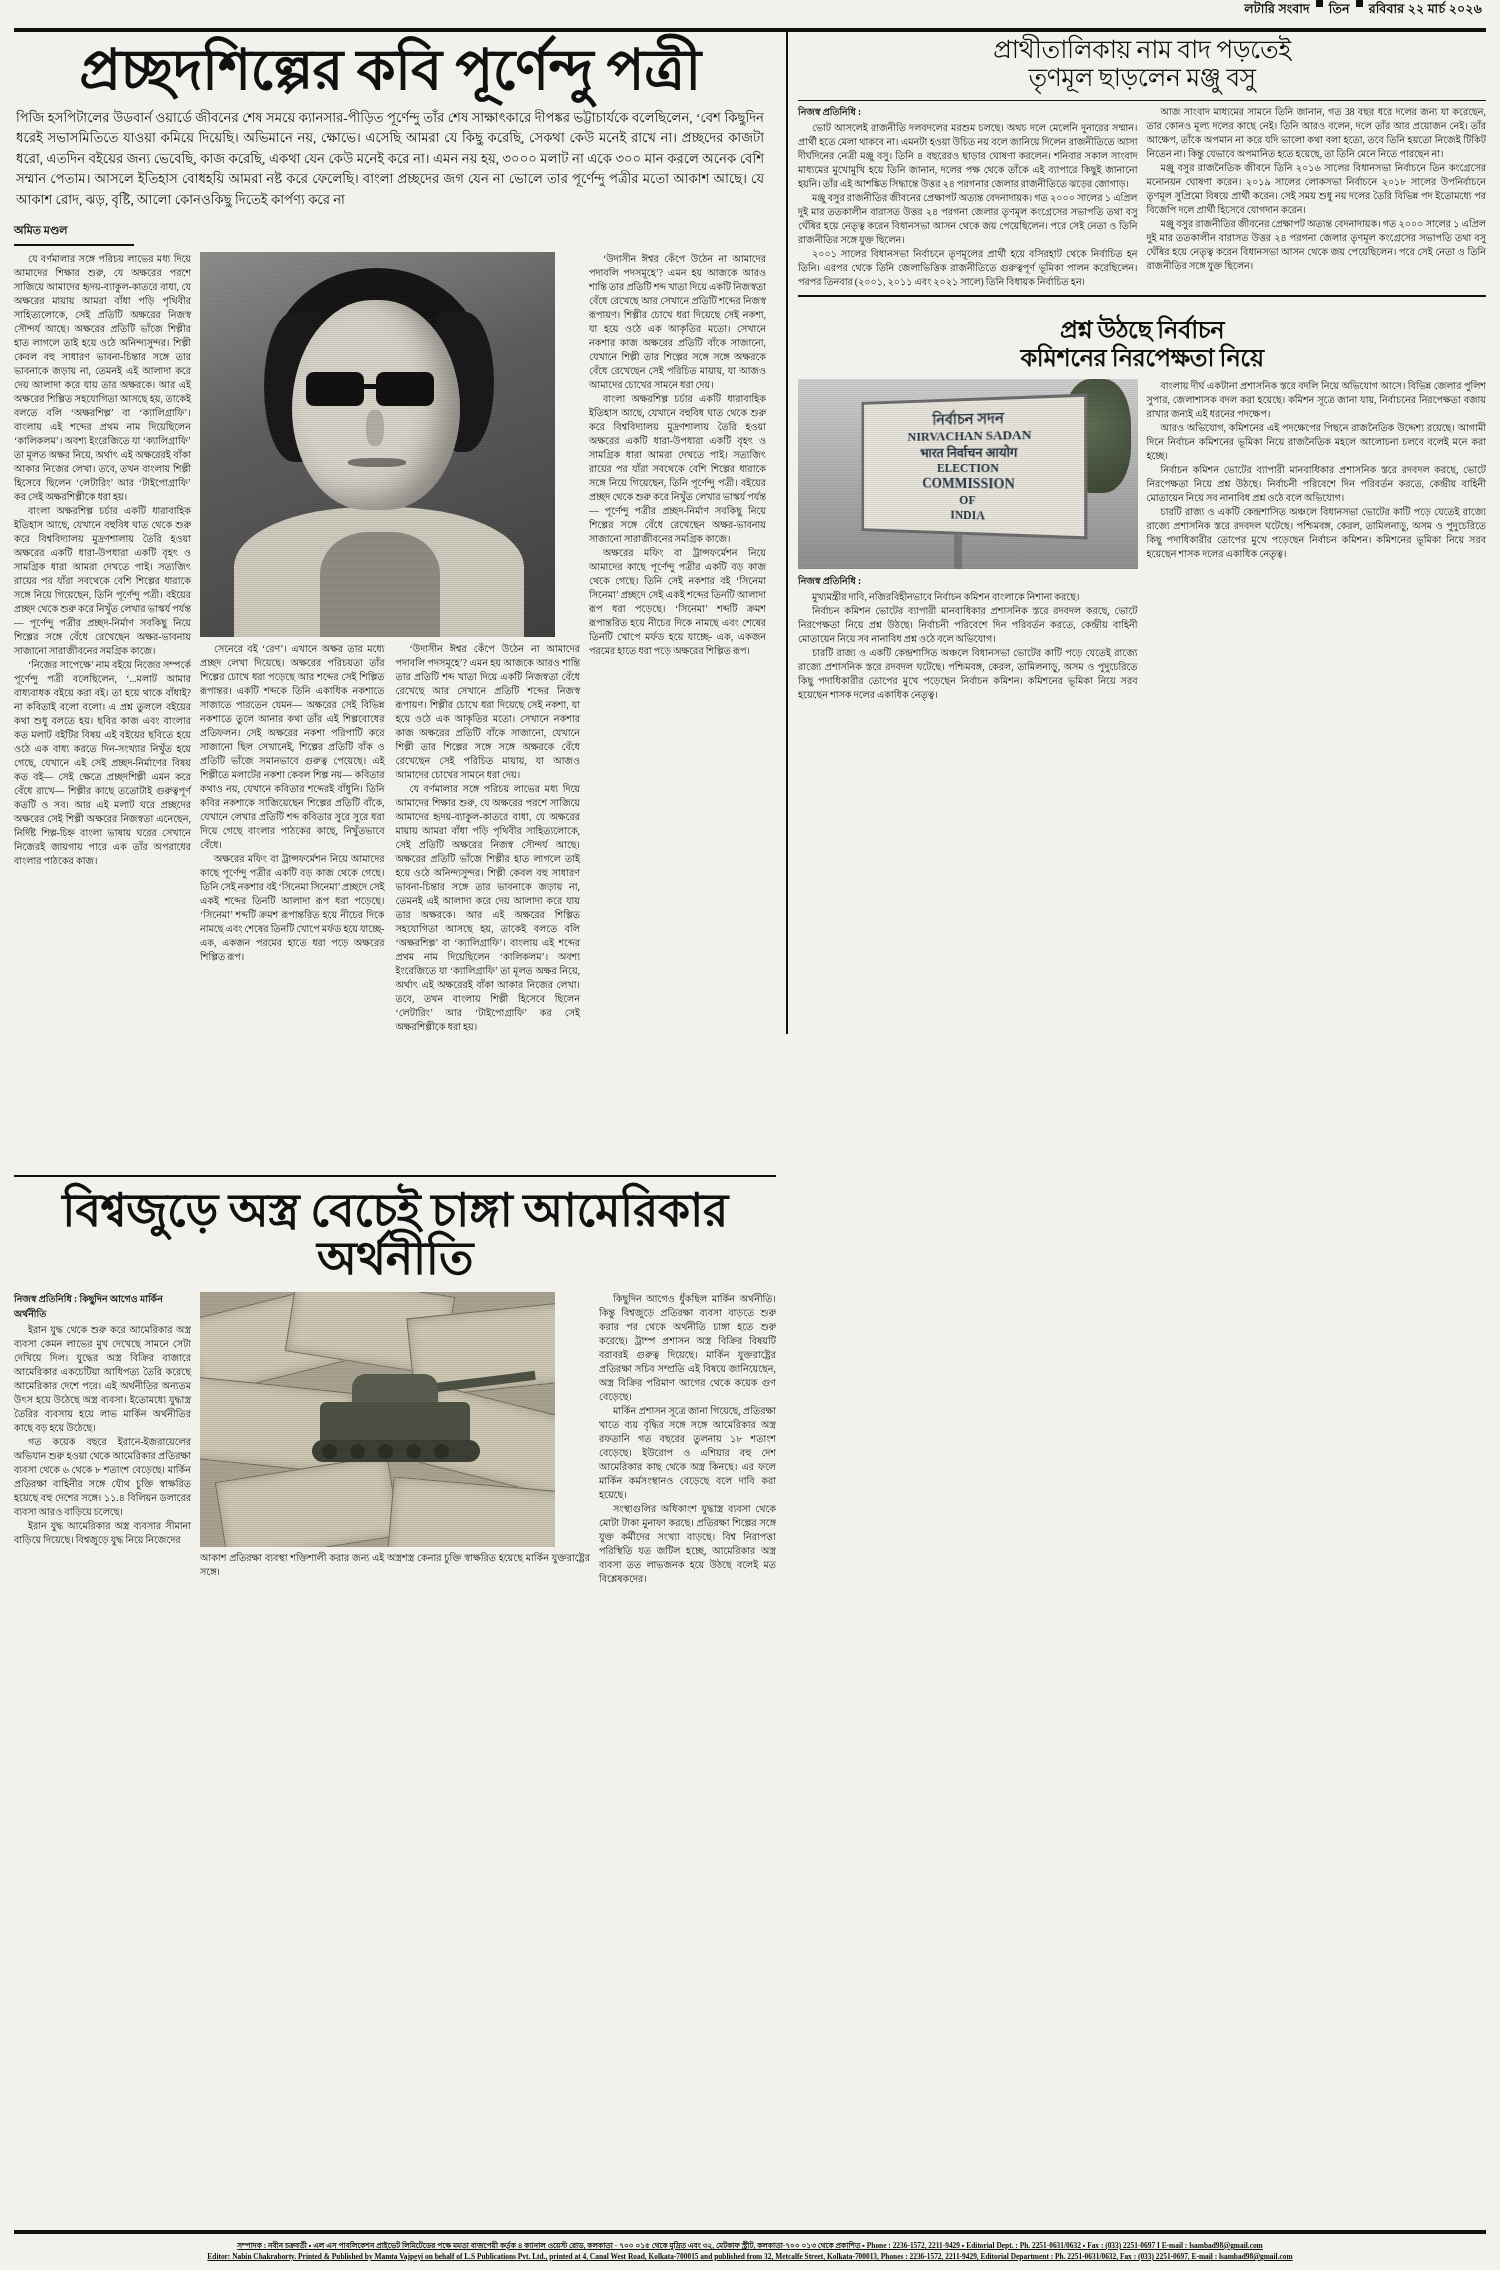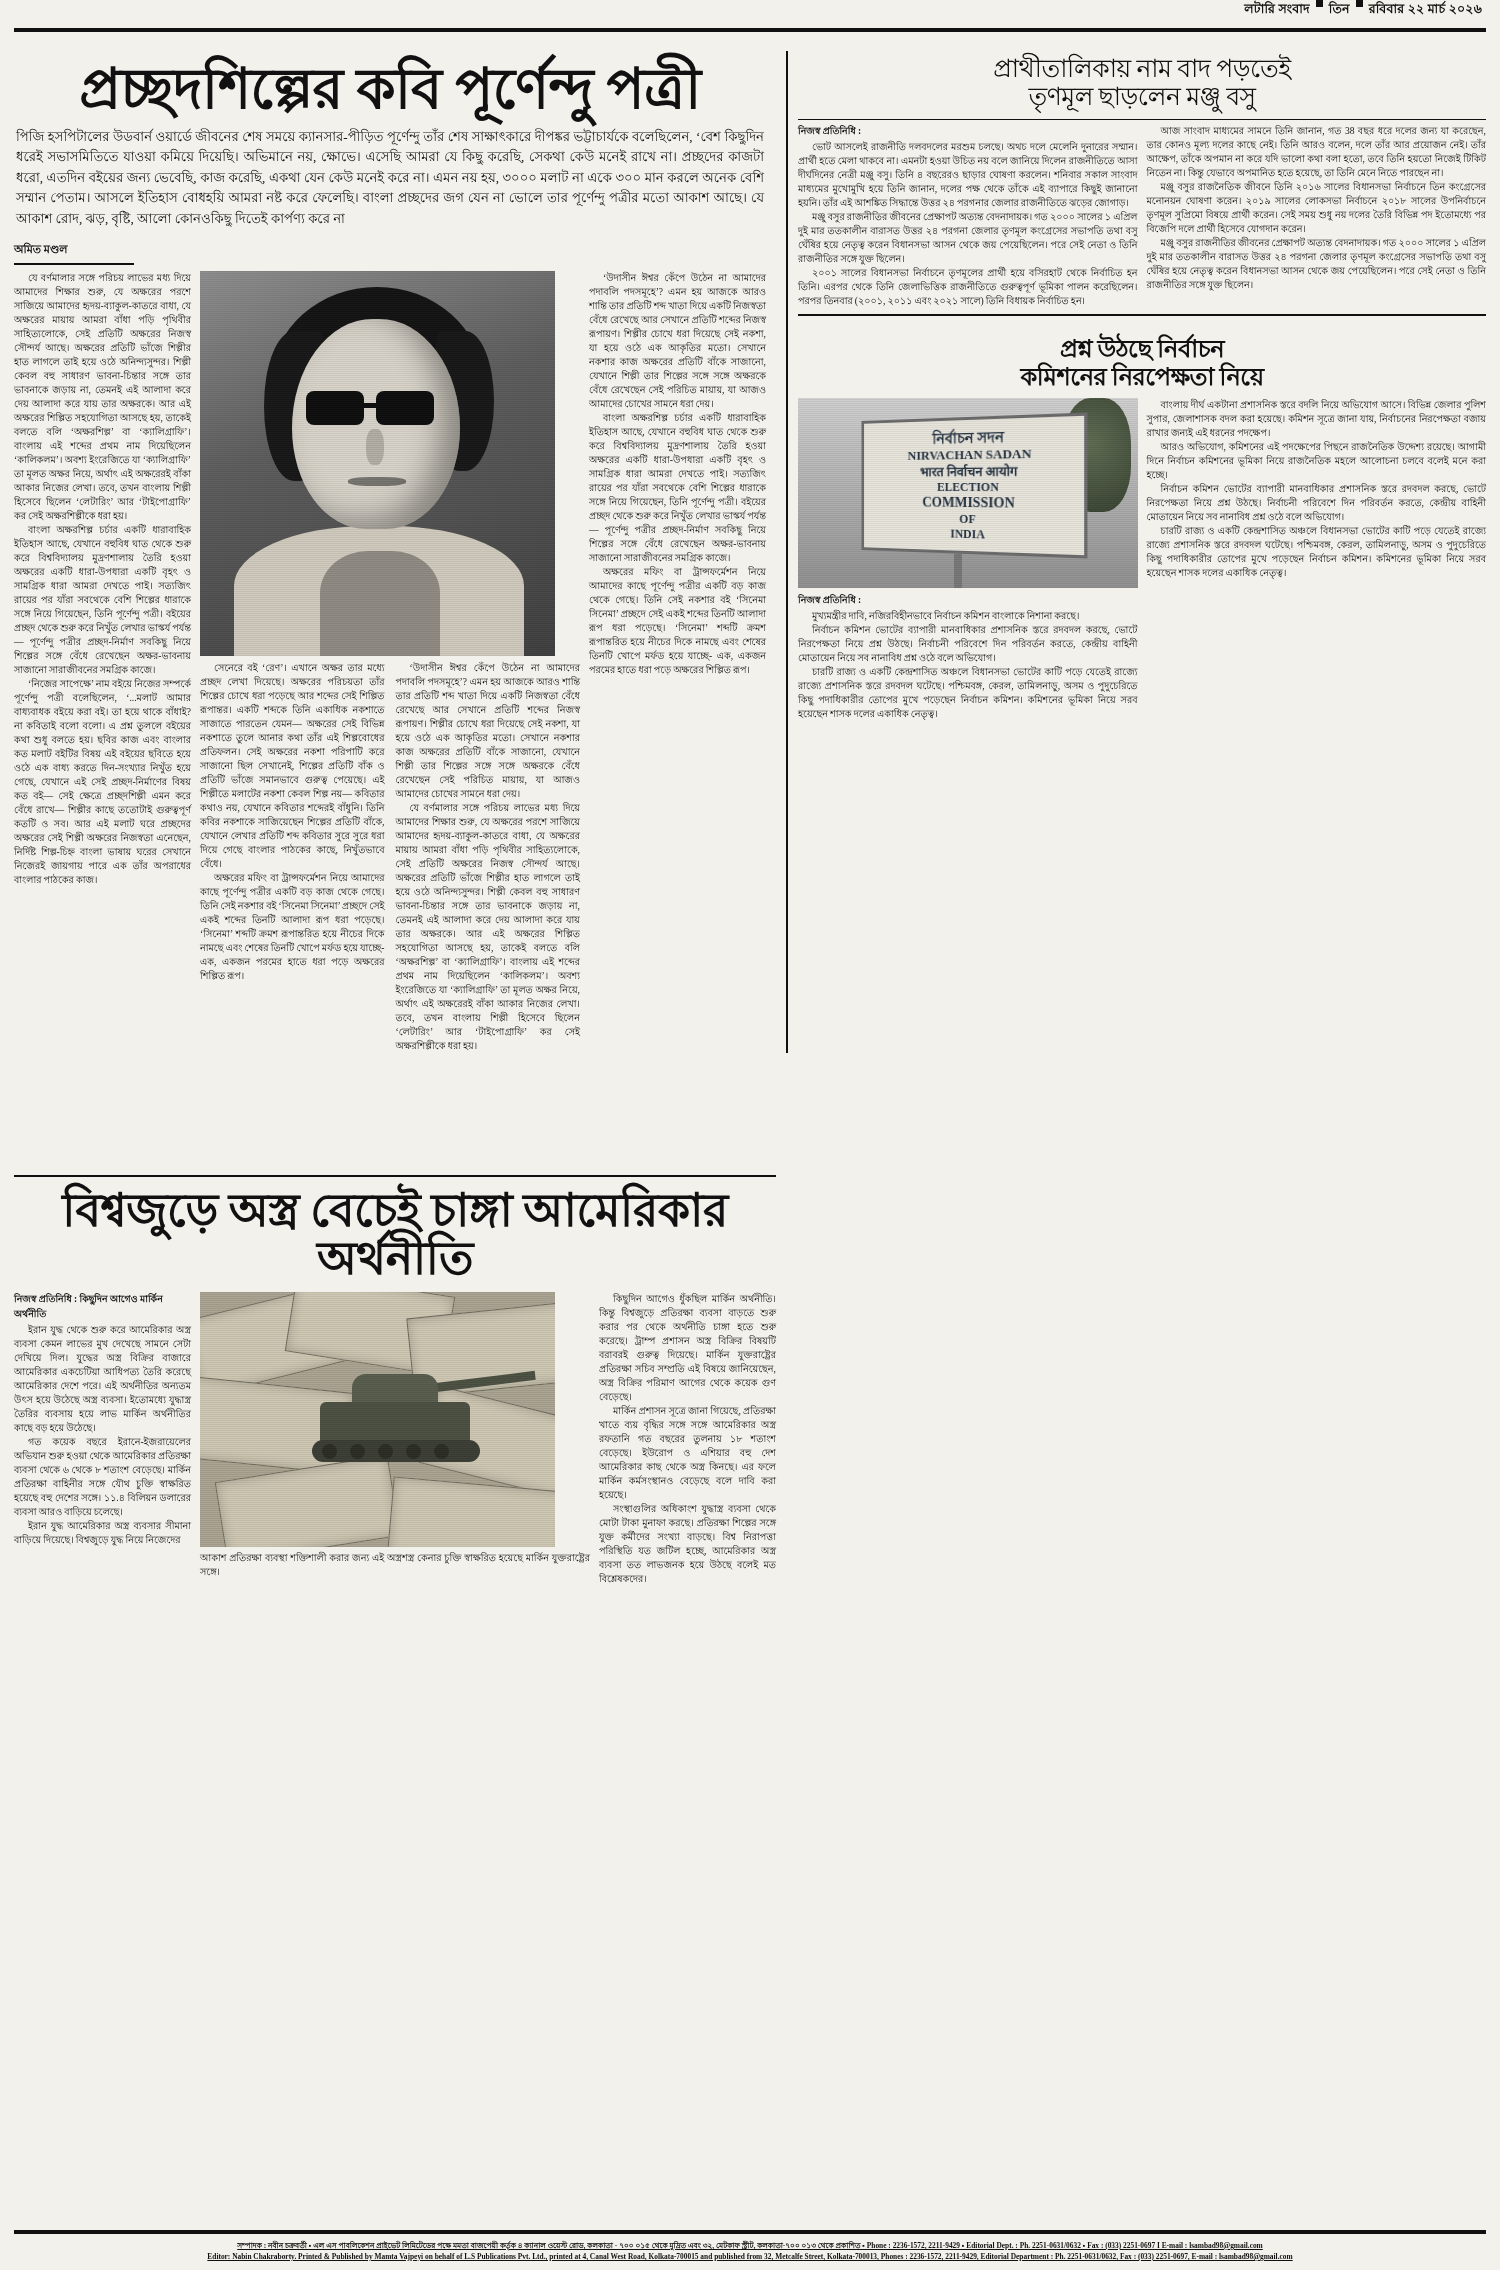--- a/index.html
+++ b/index.html
@@ -191,21 +191,21 @@
 
   <div class="topstrip">
     <span>লটারি সংবাদ</span>
     <span class="sq"></span>
     <span>তিন</span>
     <span class="sq"></span>
     <span>রবিবার ২২ মার্চ ২০২৬</span>
   </div>
   <div class="rule-thick"></div>
 
-  <div class="main-wrap" style="margin-top:19px;">
+  <div class="main-wrap" style="margin-top:0;">
 
     <div class="left-block">
       <div class="lead-head hl bn">প্রচ্ছদশিল্পের কবি পূর্ণেন্দু পত্রী</div>
       <div class="lead-stand bn">পিজি হসপিটালের উডবার্ন ওয়ার্ডে জীবনের শেষ সময়ে ক্যানসার-পীড়িত পূর্ণেন্দু তাঁর শেষ সাক্ষাৎকারে দীপঙ্কর ভট্টাচার্যকে বলেছিলেন, ‘বেশ কিছুদিন ধরেই সভাসমিতিতে যাওয়া কমিয়ে দিয়েছি। অভিমানে নয়, ক্ষোভে। এসেছি আমরা যে কিছু করেছি, সেকথা কেউ মনেই রাখে না। প্রচ্ছদের কাজটা ধরো, এতদিন বইয়ের জন্য ভেবেছি, কাজ করেছি, একথা যেন কেউ মনেই করে না। এমন নয় হয়, ৩০০০ মলাট না একে ৩০০ মান করলে অনেক বেশি সম্মান পেতাম। আসলে ইতিহাস বোধহয়ি আমরা নষ্ট করে ফেলেছি। বাংলা প্রচ্ছদের জগ যেন না ভোলে তার পূর্ণেন্দু পত্রীর মতো আকাশ আছে। যে আকাশ রোদ, ঝড়, বৃষ্টি, আলো কোনওকিছু দিতেই কার্পণ্য করে না</div>
 
       <div class="byline-wrap">
         <div class="byline bn">অমিত মণ্ডল</div>
         <div class="byline-rule"></div>
       </div>
 

